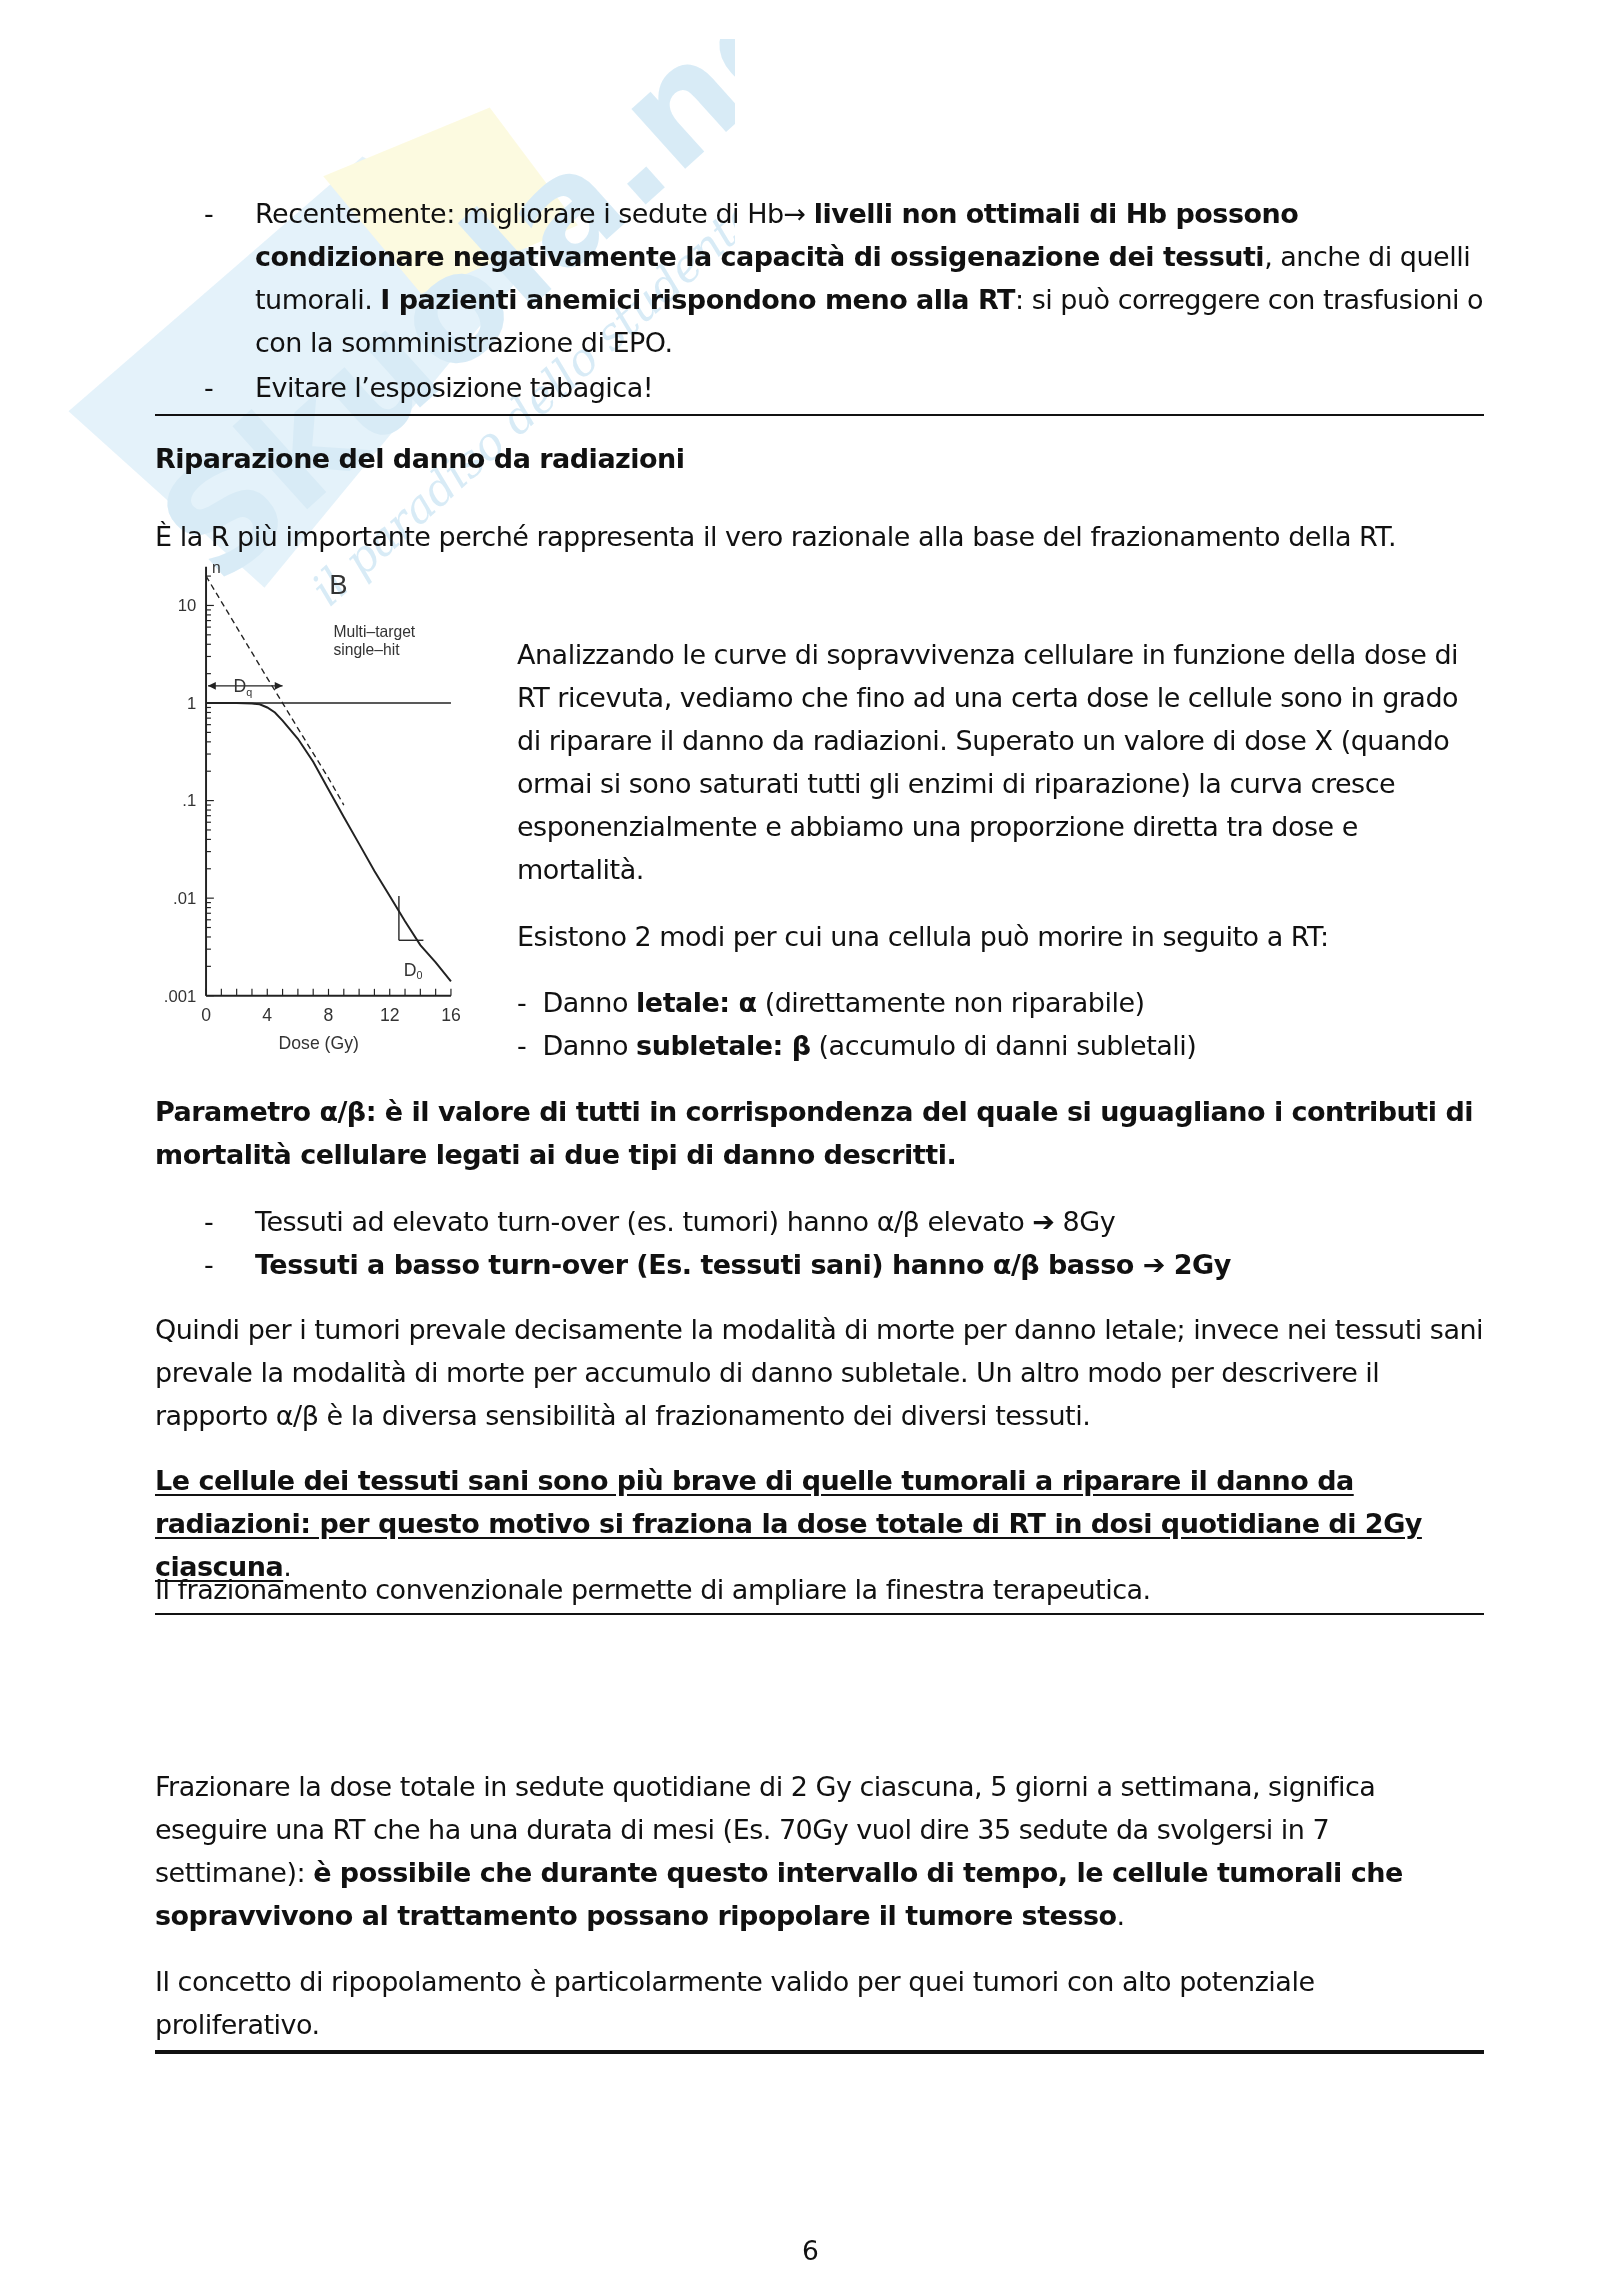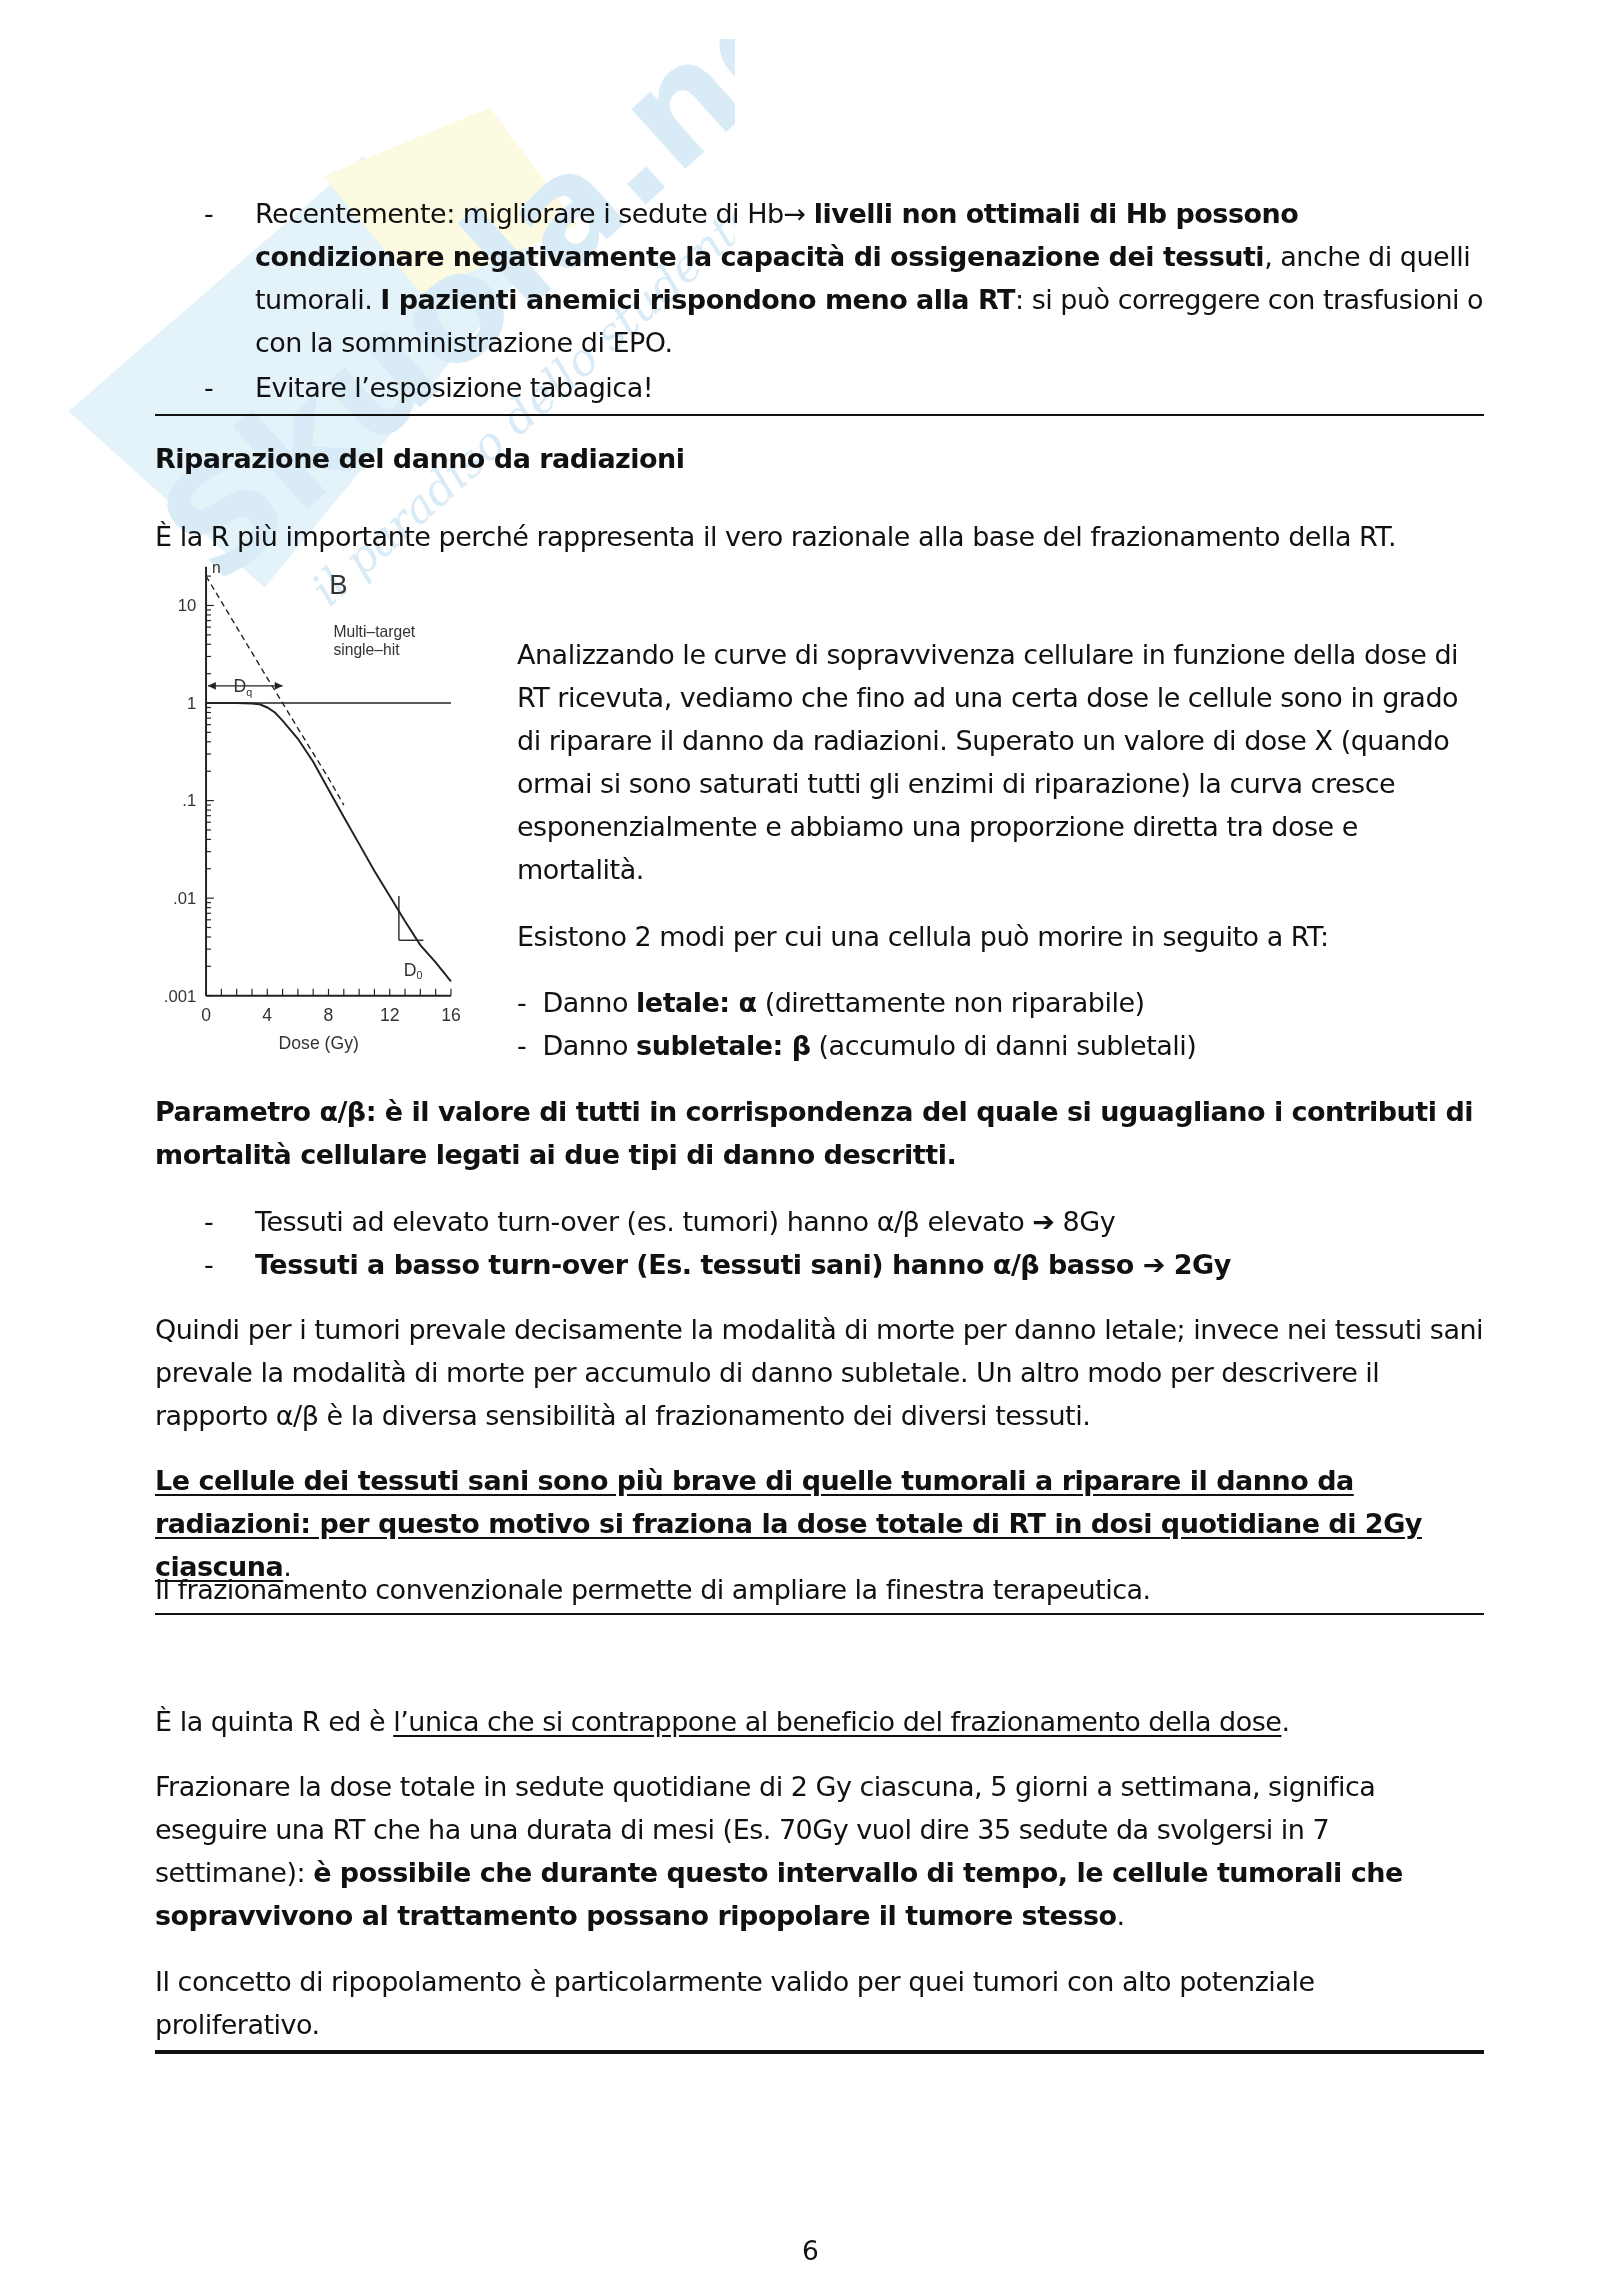--- a/index.html
+++ b/index.html
@@ -150,20 +150,19 @@
   <span class="bullet bl-dash" style="top:1243px">-</span>
   <div class="bl-text" style="top:1243px; font-weight:bold">
     <span>Tessuti a basso turn-over (Es. tessuti sani) hanno α/β basso </span><span>➔</span><span> 2Gy</span>
   </div>
 
   <div class="txt" style="top:1308px">Quindi per i tumori prevale decisamente la modalità di morte per danno letale; invece nei tessuti sani prevale la modalità di morte per accumulo di danno subletale. Un altro modo per descrivere il rapporto α/β è la diversa sensibilità al frazionamento dei diversi tessuti.</div>
   <div class="txt" style="top:1459px"><b class="u">Le cellule dei tessuti sani sono più brave di quelle tumorali a riparare il danno da radiazioni: per questo motivo si fraziona la dose totale di RT in dosi quotidiane di 2Gy ciascuna</b><span>.</span></div>
   <div class="txt" style="top:1568px">Il frazionamento convenzionale permette di ampliare la finestra terapeutica.</div>
   <div class="rule" style="top:1613px"></div>
 
-  <div class="txt" style="top:1700px"><span>È la quinta R ed è </span><span class="u">l’unica che si contrappone al beneficio del frazionamento della dose</span><span>.</span></div>
   <div class="txt" style="top:1765px"><span>Frazionare la dose totale in sedute quotidiane di 2 Gy ciascuna, 5 giorni a settimana, significa eseguire una RT che ha una durata di mesi (Es. 70Gy vuol dire 35 sedute da svolgersi in 7 settimane): </span><b>è possibile che durante questo intervallo di tempo, le cellule tumorali che sopravvivono al trattamento possano ripopolare il tumore stesso</b><span>.</span></div>
   <div class="txt" style="top:1960px">Il concetto di ripopolamento è particolarmente valido per quei tumori con alto potenziale proliferativo.</div>
   <div class="rule thick" style="top:2050px"></div>
 
   <div class="page-num">6</div>
 </div>
 
 
 </body></html>

